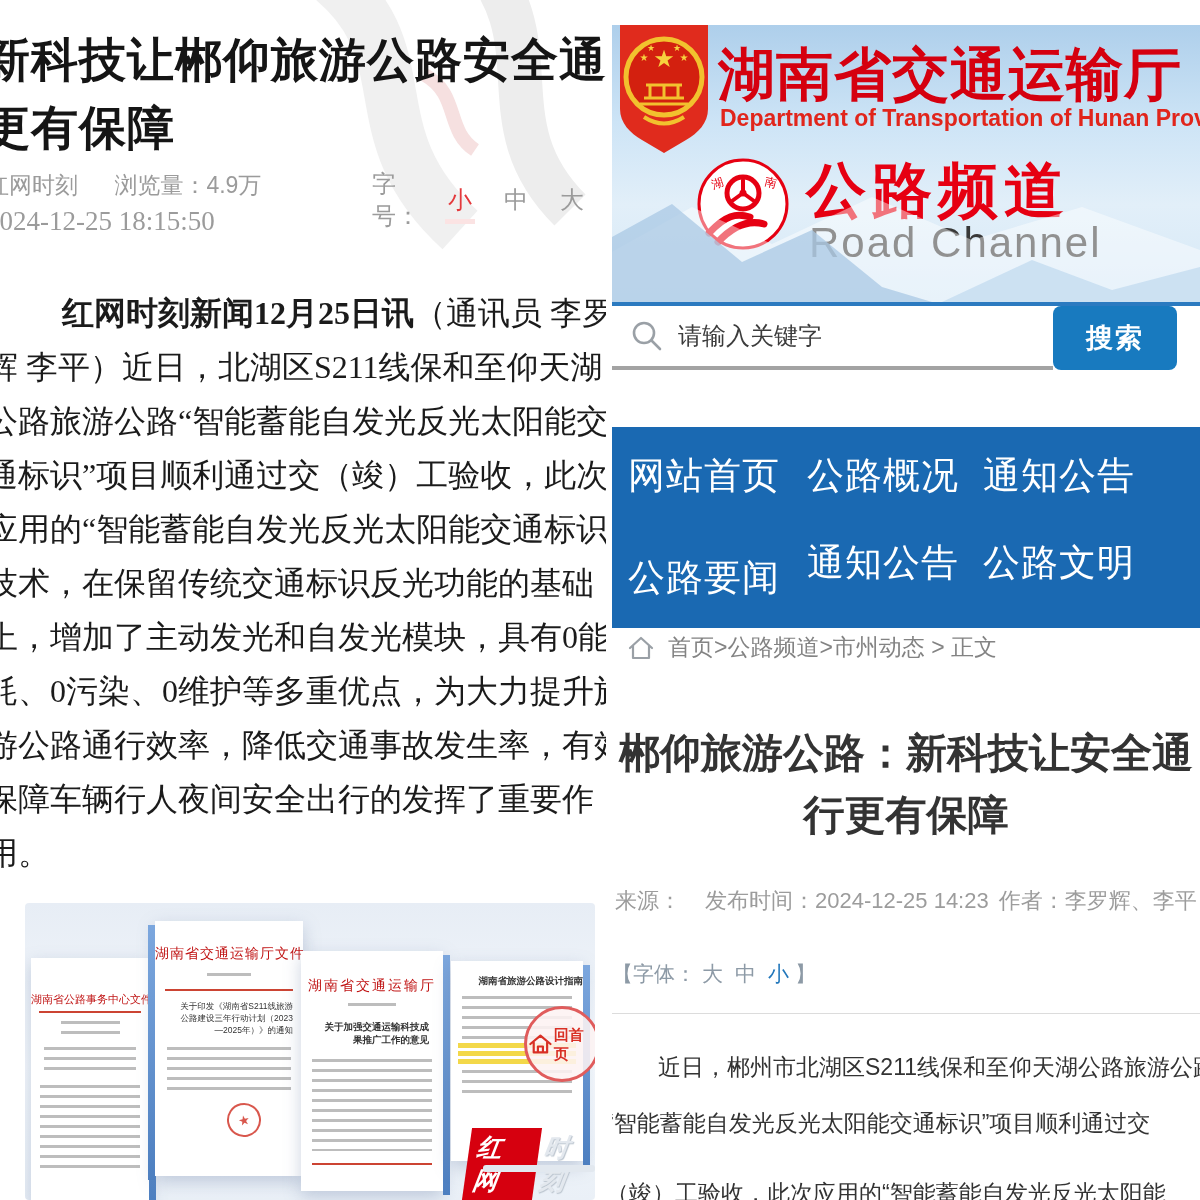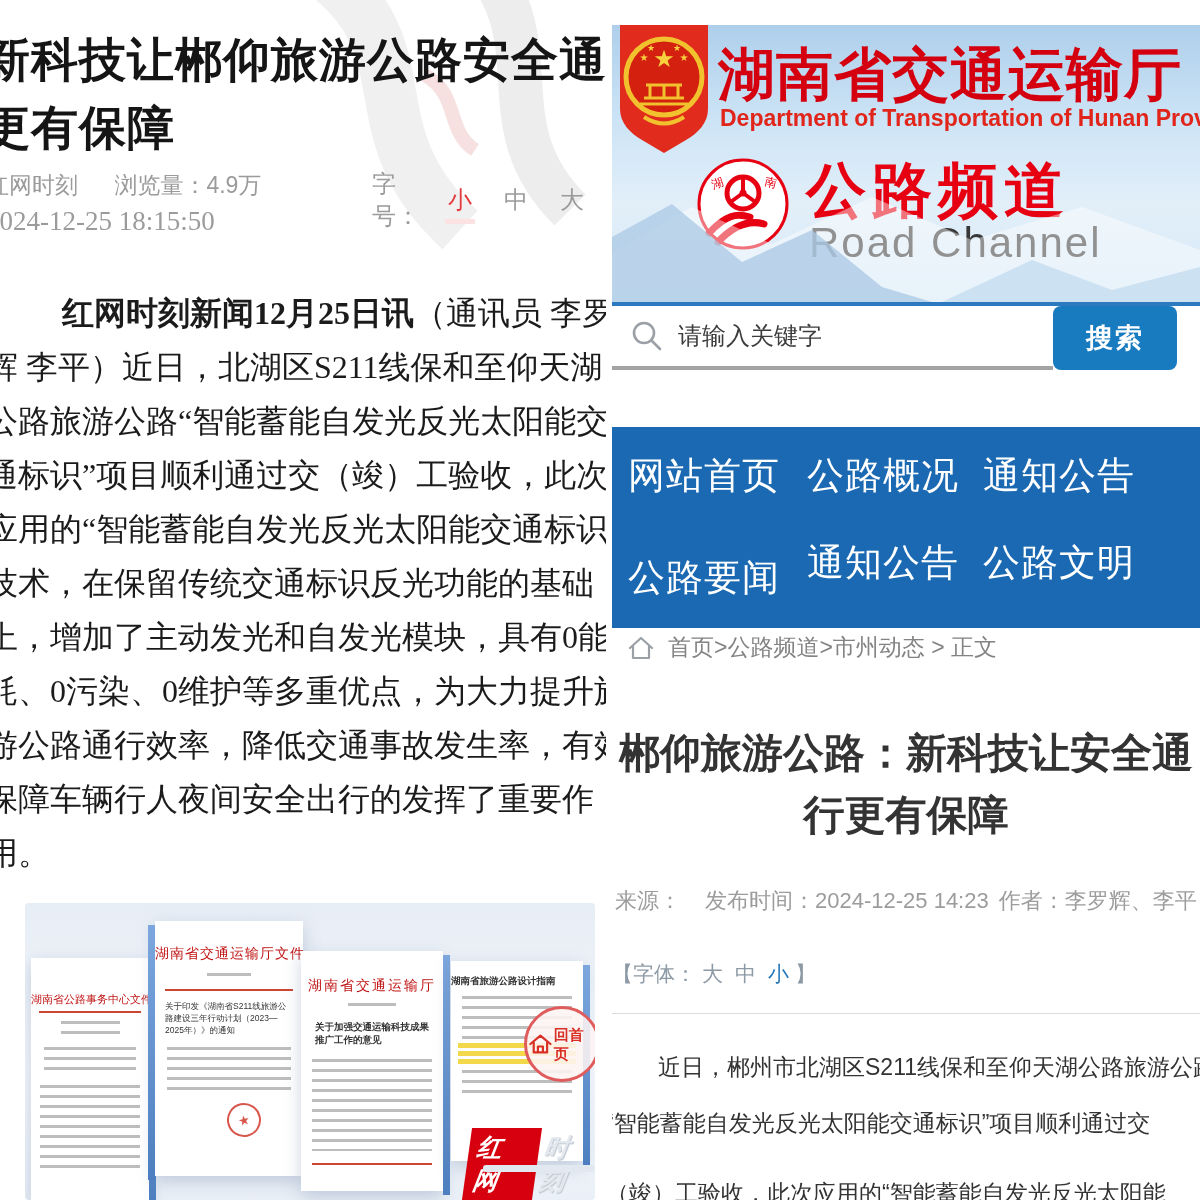--- a/index.html
+++ b/index.html
@@ -28,21 +28,21 @@
 
   
   .l-figure{position:absolute;left:25px;top:903px;width:570px;height:297px;overflow:hidden;border-radius:4px;
     background:linear-gradient(180deg,#e7edf5 0%,#f4f8fc 55%,#eaf0f7 100%);}
   .doc{position:absolute;background:#fff;box-shadow:0 6px 16px rgba(110,130,165,.35);}
   .doc-edge-r{position:absolute;right:-7px;top:4px;bottom:-4px;width:7px;background:linear-gradient(180deg,#7ca7de,#4d7fc0);}
   .doc-edge-l{position:absolute;left:-7px;top:4px;bottom:-4px;width:7px;background:linear-gradient(180deg,#7ca7de,#4d7fc0);}
   .doc-title-red{color:#c01414;font-weight:normal;text-align:center;white-space:nowrap;overflow:hidden;}
   .red-rule{height:2px;background:#c43;margin:4px auto 0 auto;width:86%;}
   .bars{margin:8px auto 0 auto;width:84%;background:repeating-linear-gradient(180deg,#bdbdbd 0 3px,transparent 3px 10px);}
-  .doc-sub{color:#333;text-align:left;font-weight:bold;}
+  .doc-sub{color:#333;text-align:right;font-weight:bold;padding-left:9px;}
   .seal{position:absolute;width:30px;height:30px;border:2px solid #d23a2e;border-radius:50%;
     color:#d23a2e;font-size:13px;display:flex;align-items:center;justify-content:center;opacity:.85;transform:rotate(-12deg);}
   .hl{height:5px;background:#f2d435;margin:3px auto 0 auto;width:90%;opacity:.9;}
   .home-btn{position:absolute;left:499px;top:103px;width:76px;height:76px;border-radius:50%;
     background:rgba(253,243,243,.88);border:3px solid #e05c5c;color:#d93025;display:flex;flex-direction:row;
     align-items:center;justify-content:center;cursor:pointer;box-sizing:border-box;}
   .home-btn .hb-label{font-size:15px;font-weight:bold;margin-top:1px;}
   .rednet-logo{position:absolute;left:442px;top:225px;display:flex;align-items:center;font-style:italic;font-weight:bold;}
   .rl-red{background:#d6000f;color:#fff;font-size:25px;padding:3px 8px;transform:skewX(-8deg);letter-spacing:2px;}
   .rl-light{color:#e3e8ee;font-size:25px;margin-left:5px;letter-spacing:2px;transform:skewX(-8deg);

